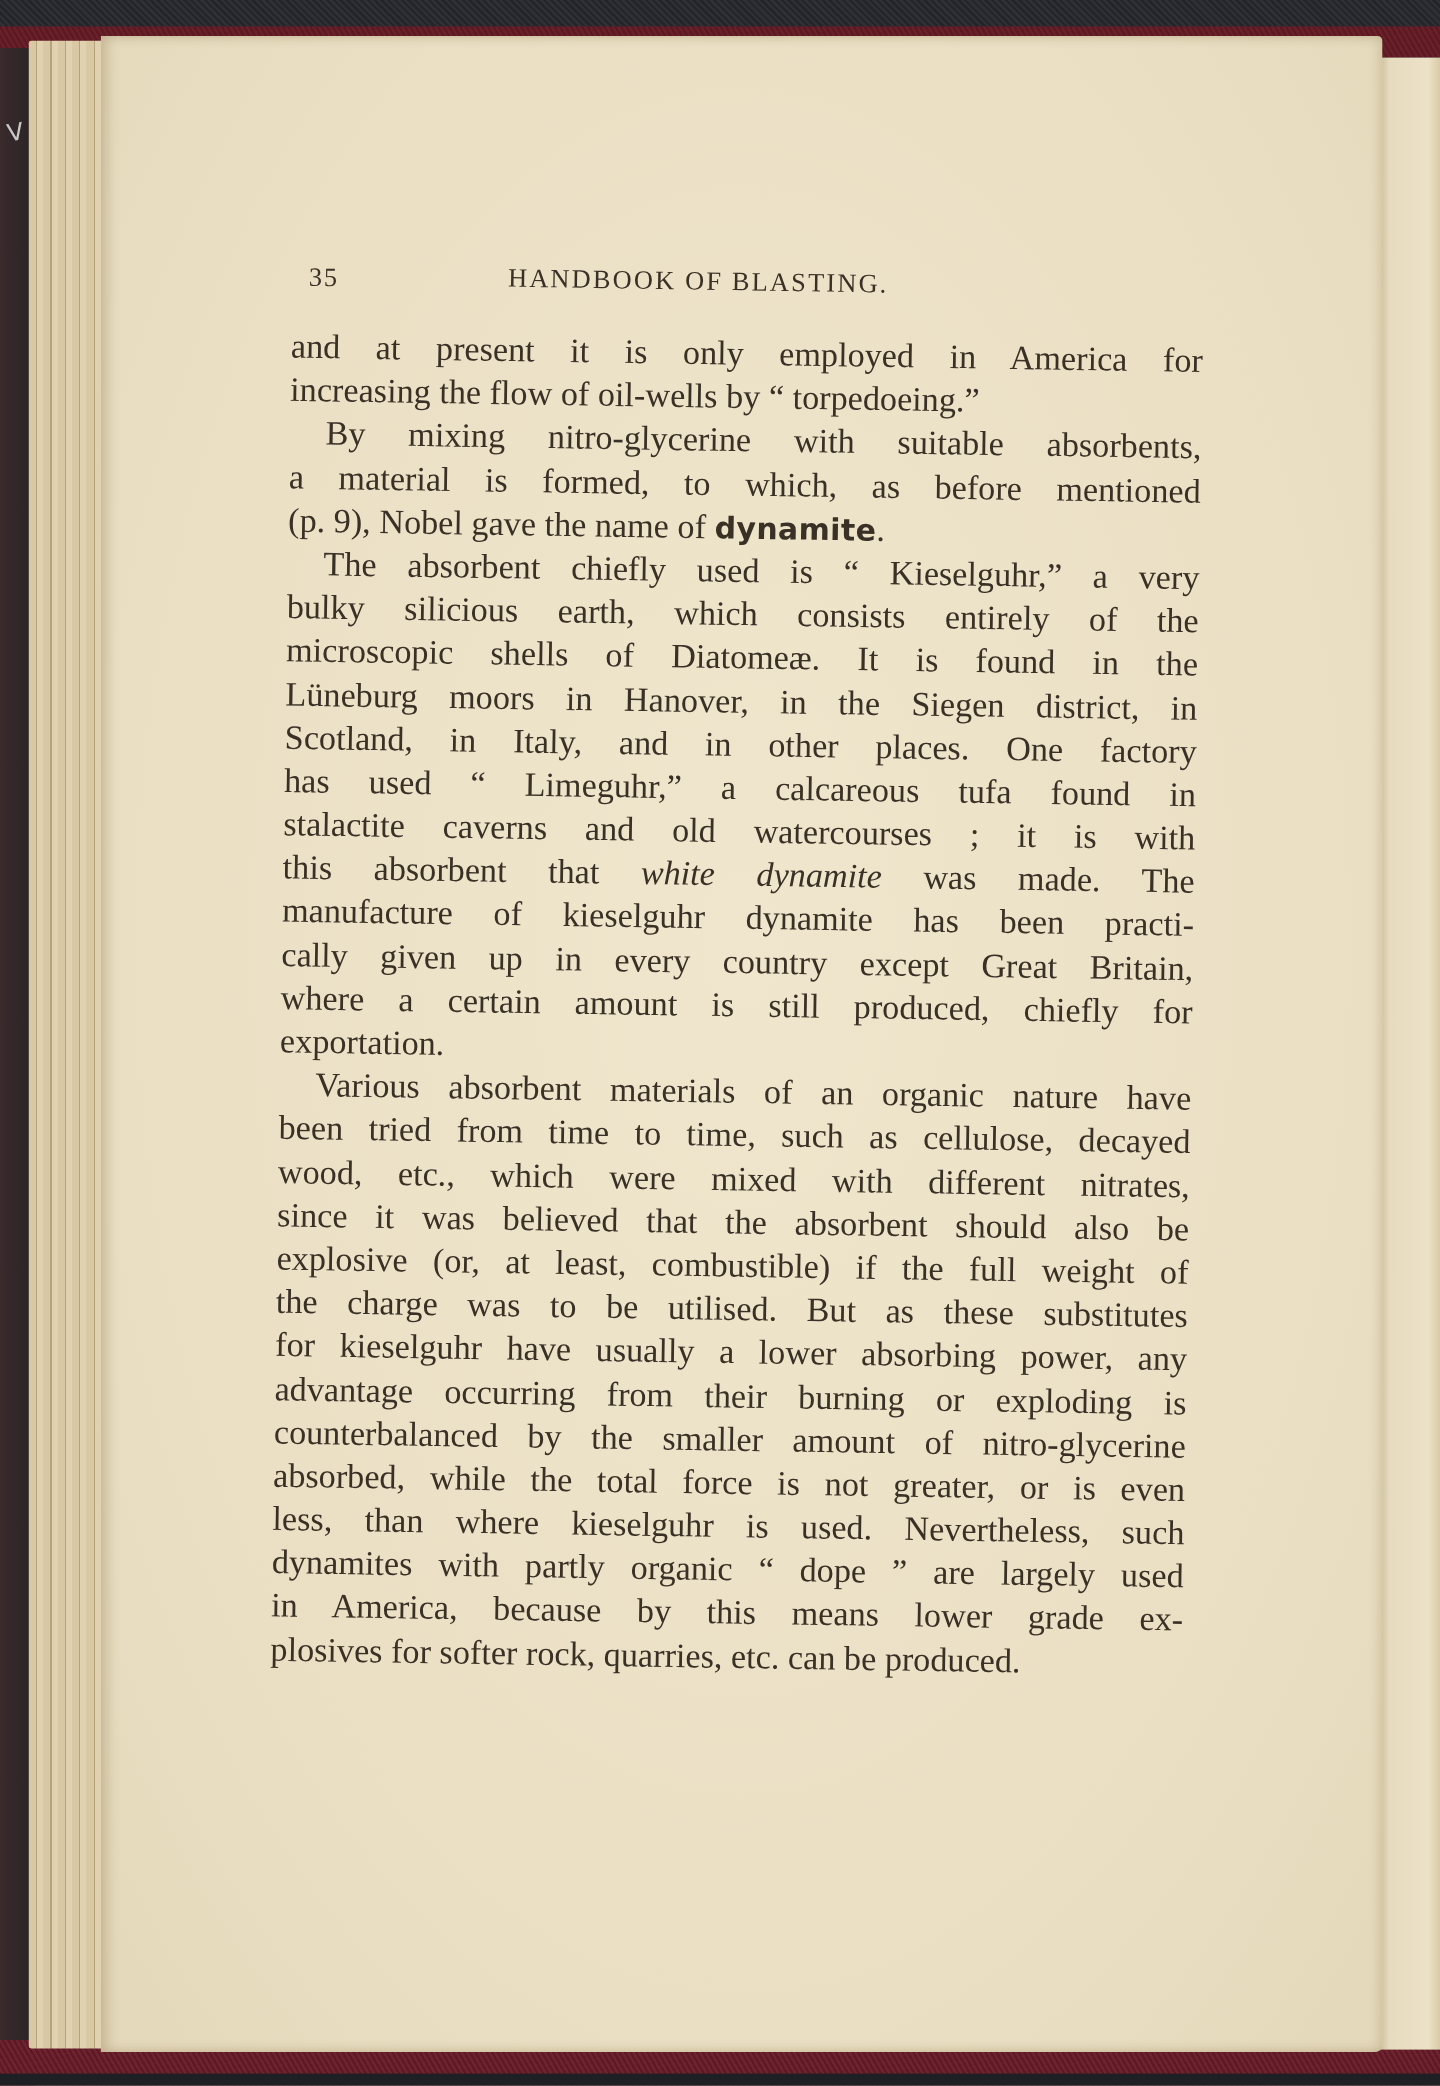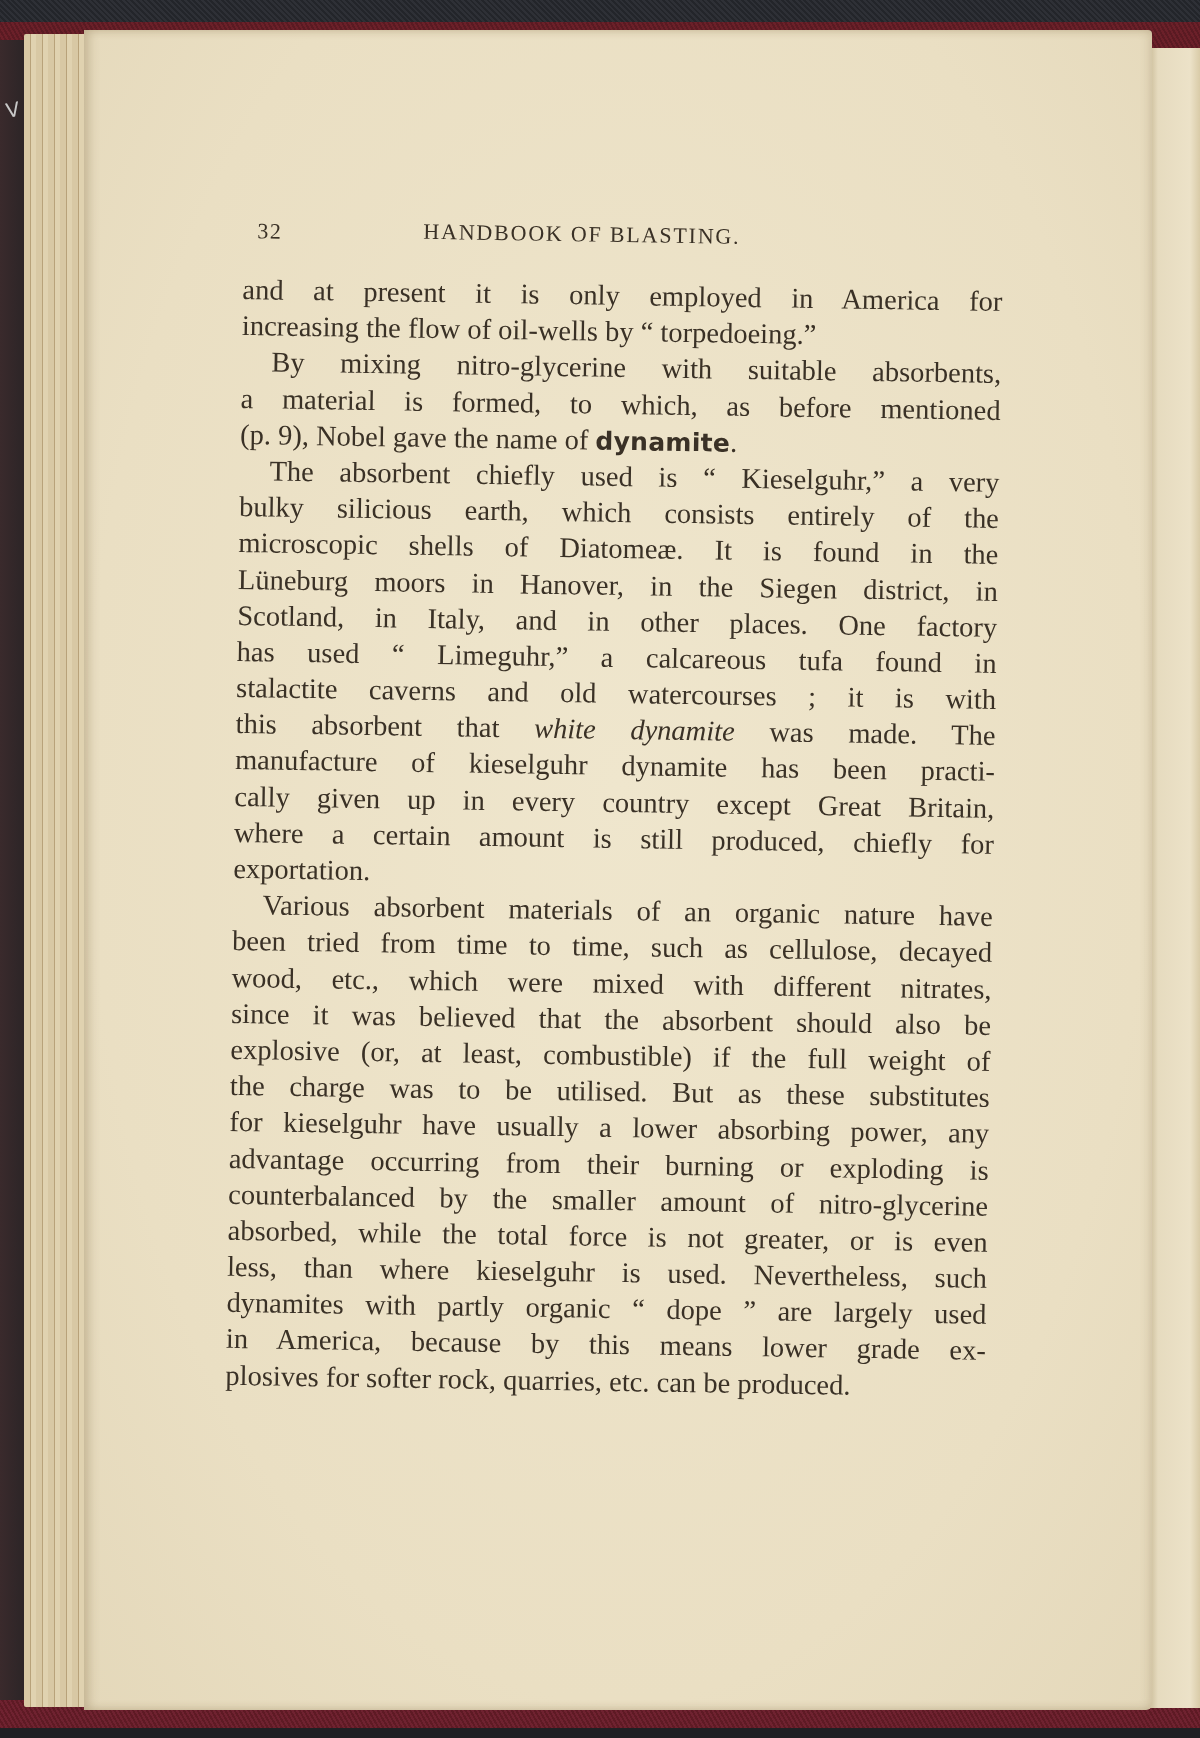--- a/index.html
+++ b/index.html
@@ -102,21 +102,21 @@
 <div class="binding-left"></div>
 <div class="binding-bottom"></div>
 <div class="cover-bottom"></div>
 <div class="spine-letter">V</div>
 <div class="page-stack"></div>
 <div class="right-pages"></div>
 
 <div class="page">
   <div class="text-block">
     <div class="running-head">
-      <span class="page-number">32</span>
+      <span class="page-number">35</span>
       <span class="book-title">HANDBOOK OF BLASTING.</span>
     </div>
     <div class="body" id="body">
         <span class="line"><span>and at present it is only employed in America for</span></span>
         <span class="line last"><span>increasing the flow of oil-wells by “ torpedoeing.”</span></span>
         <span class="line indent"><span>By mixing nitro-glycerine with suitable absorbents,</span></span>
         <span class="line"><span>a material is formed, to which, as before mentioned</span></span>
         <span class="line last"><span>(p. 9), Nobel gave the name of </span><span class="bold-word">dynamite</span><span>.</span></span>
         <span class="line indent"><span>The absorbent chiefly used is “ Kieselguhr,” a very</span></span>
         <span class="line"><span>bulky silicious earth, which consists entirely of the</span></span>

